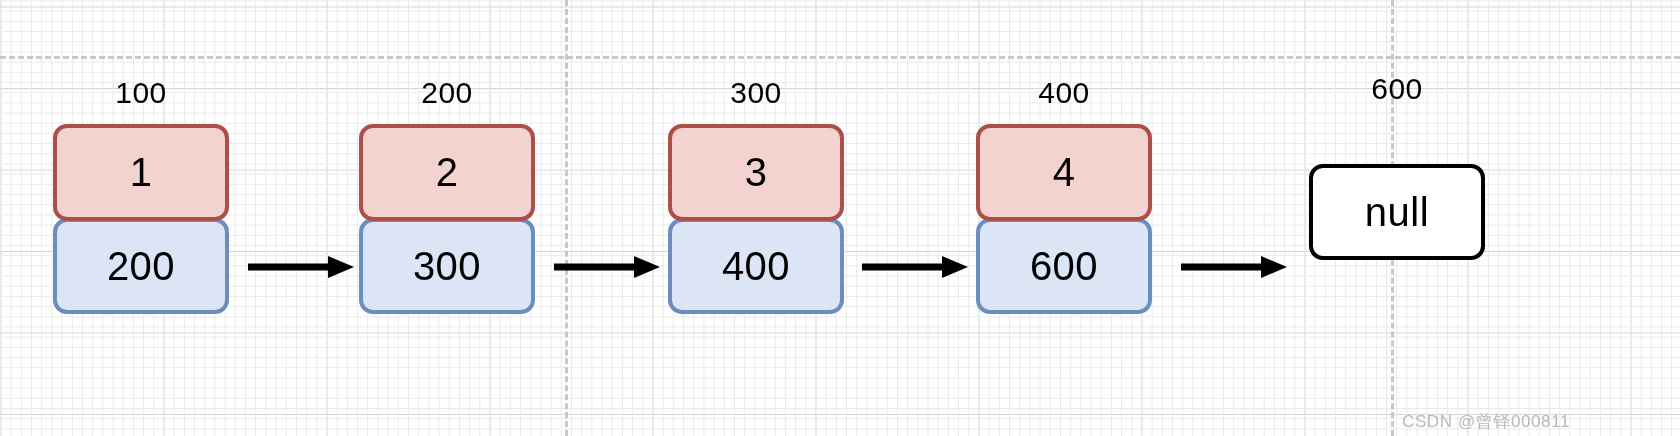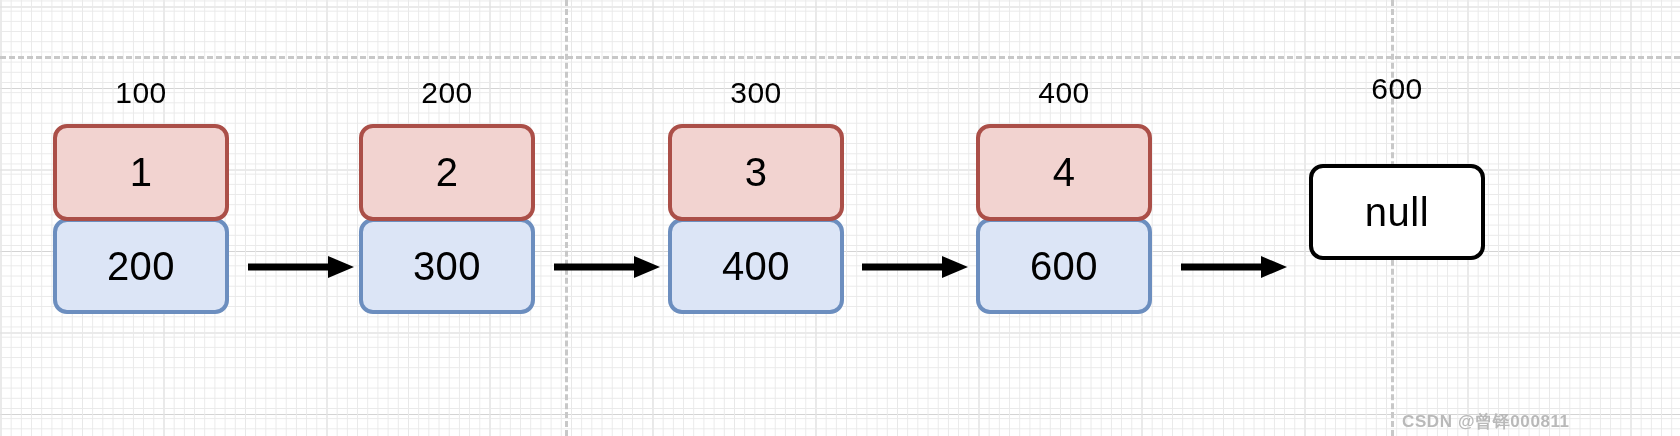--- a/index.html
+++ b/index.html
@@ -109,21 +109,20 @@
   }
   .arrow svg { display: block; }
 
   
   .watermark {
     position: absolute;
     font-size: 17px;
     color: #b9b9b9;
     letter-spacing: 0.6px;
     white-space: nowrap;
-    font-weight: bold;
   }
 </style>
 </head>
 <body>
 
 <div id="canvas">
 
   <div class="page-break-h" style="top:56px;"></div>
   <div class="page-break-v" style="left:565px;"></div>
   <div class="page-break-v" style="left:1391px;"></div>

